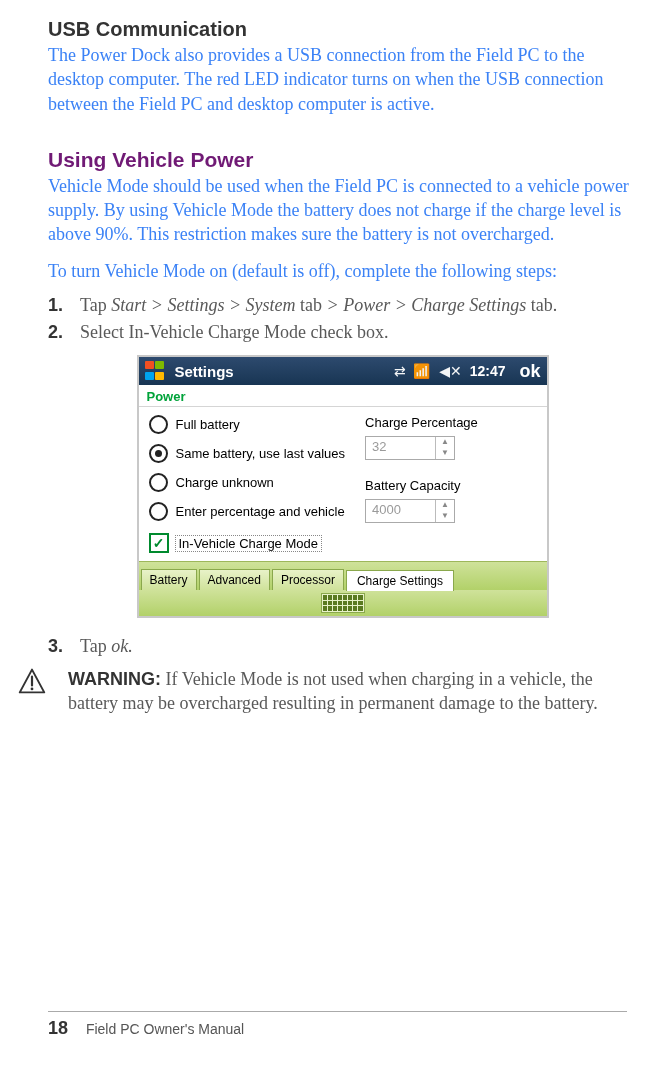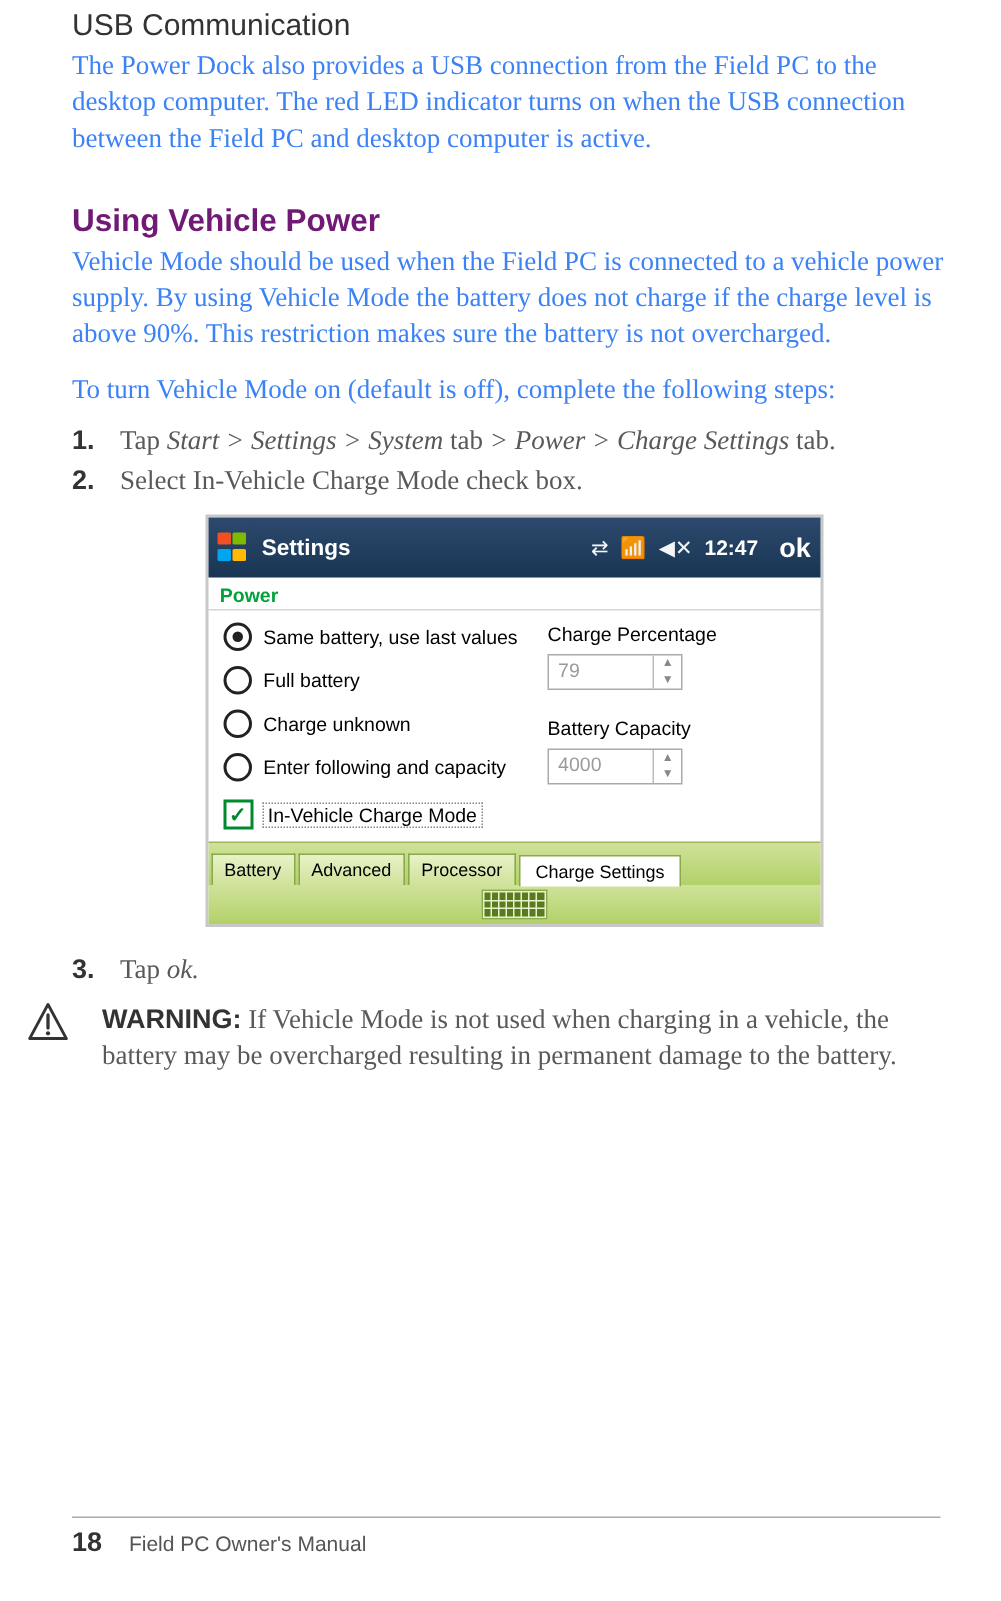--- a/index.html
+++ b/index.html
@@ -10,24 +10,24 @@
     width: 667px;
     height: 1067px;
     position: relative;
     background: #fff;
   }
   .page {
     padding: 0 30px 0 48px;
   }
   .heading {
     font-family: -apple-system, 'Segoe UI', Arial, sans-serif;
-    font-weight: 400;
+    font-weight: 700;
     color: #333;
     font-size: 20px;
-    margin-top: 6px;
+    margin-top: 18px;
     margin-bottom: 2px;
   }
   .heading2 {
     font-family: -apple-system, 'Segoe UI', Arial, sans-serif;
     font-weight: 700;
     color: #701a75;
     font-size: 21px;
     margin-top: 32px;
     margin-bottom: 2px;
   }
@@ -70,21 +70,21 @@
     border: 2px solid #c8c8c8;
     font-family: Tahoma, Arial, sans-serif;
     font-size: 13px;
     color: #000;
   }
   .titlebar {
     display: flex;
     align-items: center;
     background: linear-gradient(#2d4a6e, #183553);
     color: #fff;
-    height: 40px;
+    height: 28px;
     padding: 0 6px;
     gap: 8px;
   }
   .titlebar .winlogo {
     width: 22px; height: 20px;
     display:flex; flex-wrap:wrap;
     gap:1px;
   }
   .winlogo > div { width:9px; height:8px; border-radius:1px; }
   .wl1{background:#f25022}.wl2{background:#7fba00}.wl3{background:#00a4ef}.wl4{background:#ffb900}
@@ -205,42 +205,42 @@
       <div class="sysicon">⇄</div>
       <div class="sysicon">📶</div>
       <div class="sysicon">◀✕</div>
       <div class="time">12:47</div>
       <div class="ok">ok</div>
     </div>
     <div class="power-label">Power</div>
     <div class="panel">
       <div class="leftcol">
         <div class="radio-row">
+          <div class="radio"></div>
+          <span>Full battery</span>
+        </div>
+        <div class="radio-row">
           <div class="radio">
               <div class="dot"></div>
             </div>
           <span>Same battery, use last values</span>
         </div>
         <div class="radio-row">
           <div class="radio"></div>
-          <span>Full battery</span>
+          <span>Charge unknown</span>
         </div>
         <div class="radio-row">
           <div class="radio"></div>
-          <span>Charge unknown</span>
-        </div>
-        <div class="radio-row">
-          <div class="radio"></div>
-          <span>Enter following and capacity</span>
+          <span>Enter percentage and vehicle</span>
         </div>
       </div>
       <div class="rightcol">
         <div class="field-label">Charge Percentage</div>
         <div class="spinner">
-          <div class="val">79</div>
+          <div class="val">32</div>
           <div class="arrows">
               <div>▲</div>
               <div>▼</div>
             </div>
         </div>
         <div style="height:6px"></div>
         <div class="field-label">Battery Capacity</div>
         <div class="spinner">
           <div class="val">4000</div>
           <div class="arrows">

